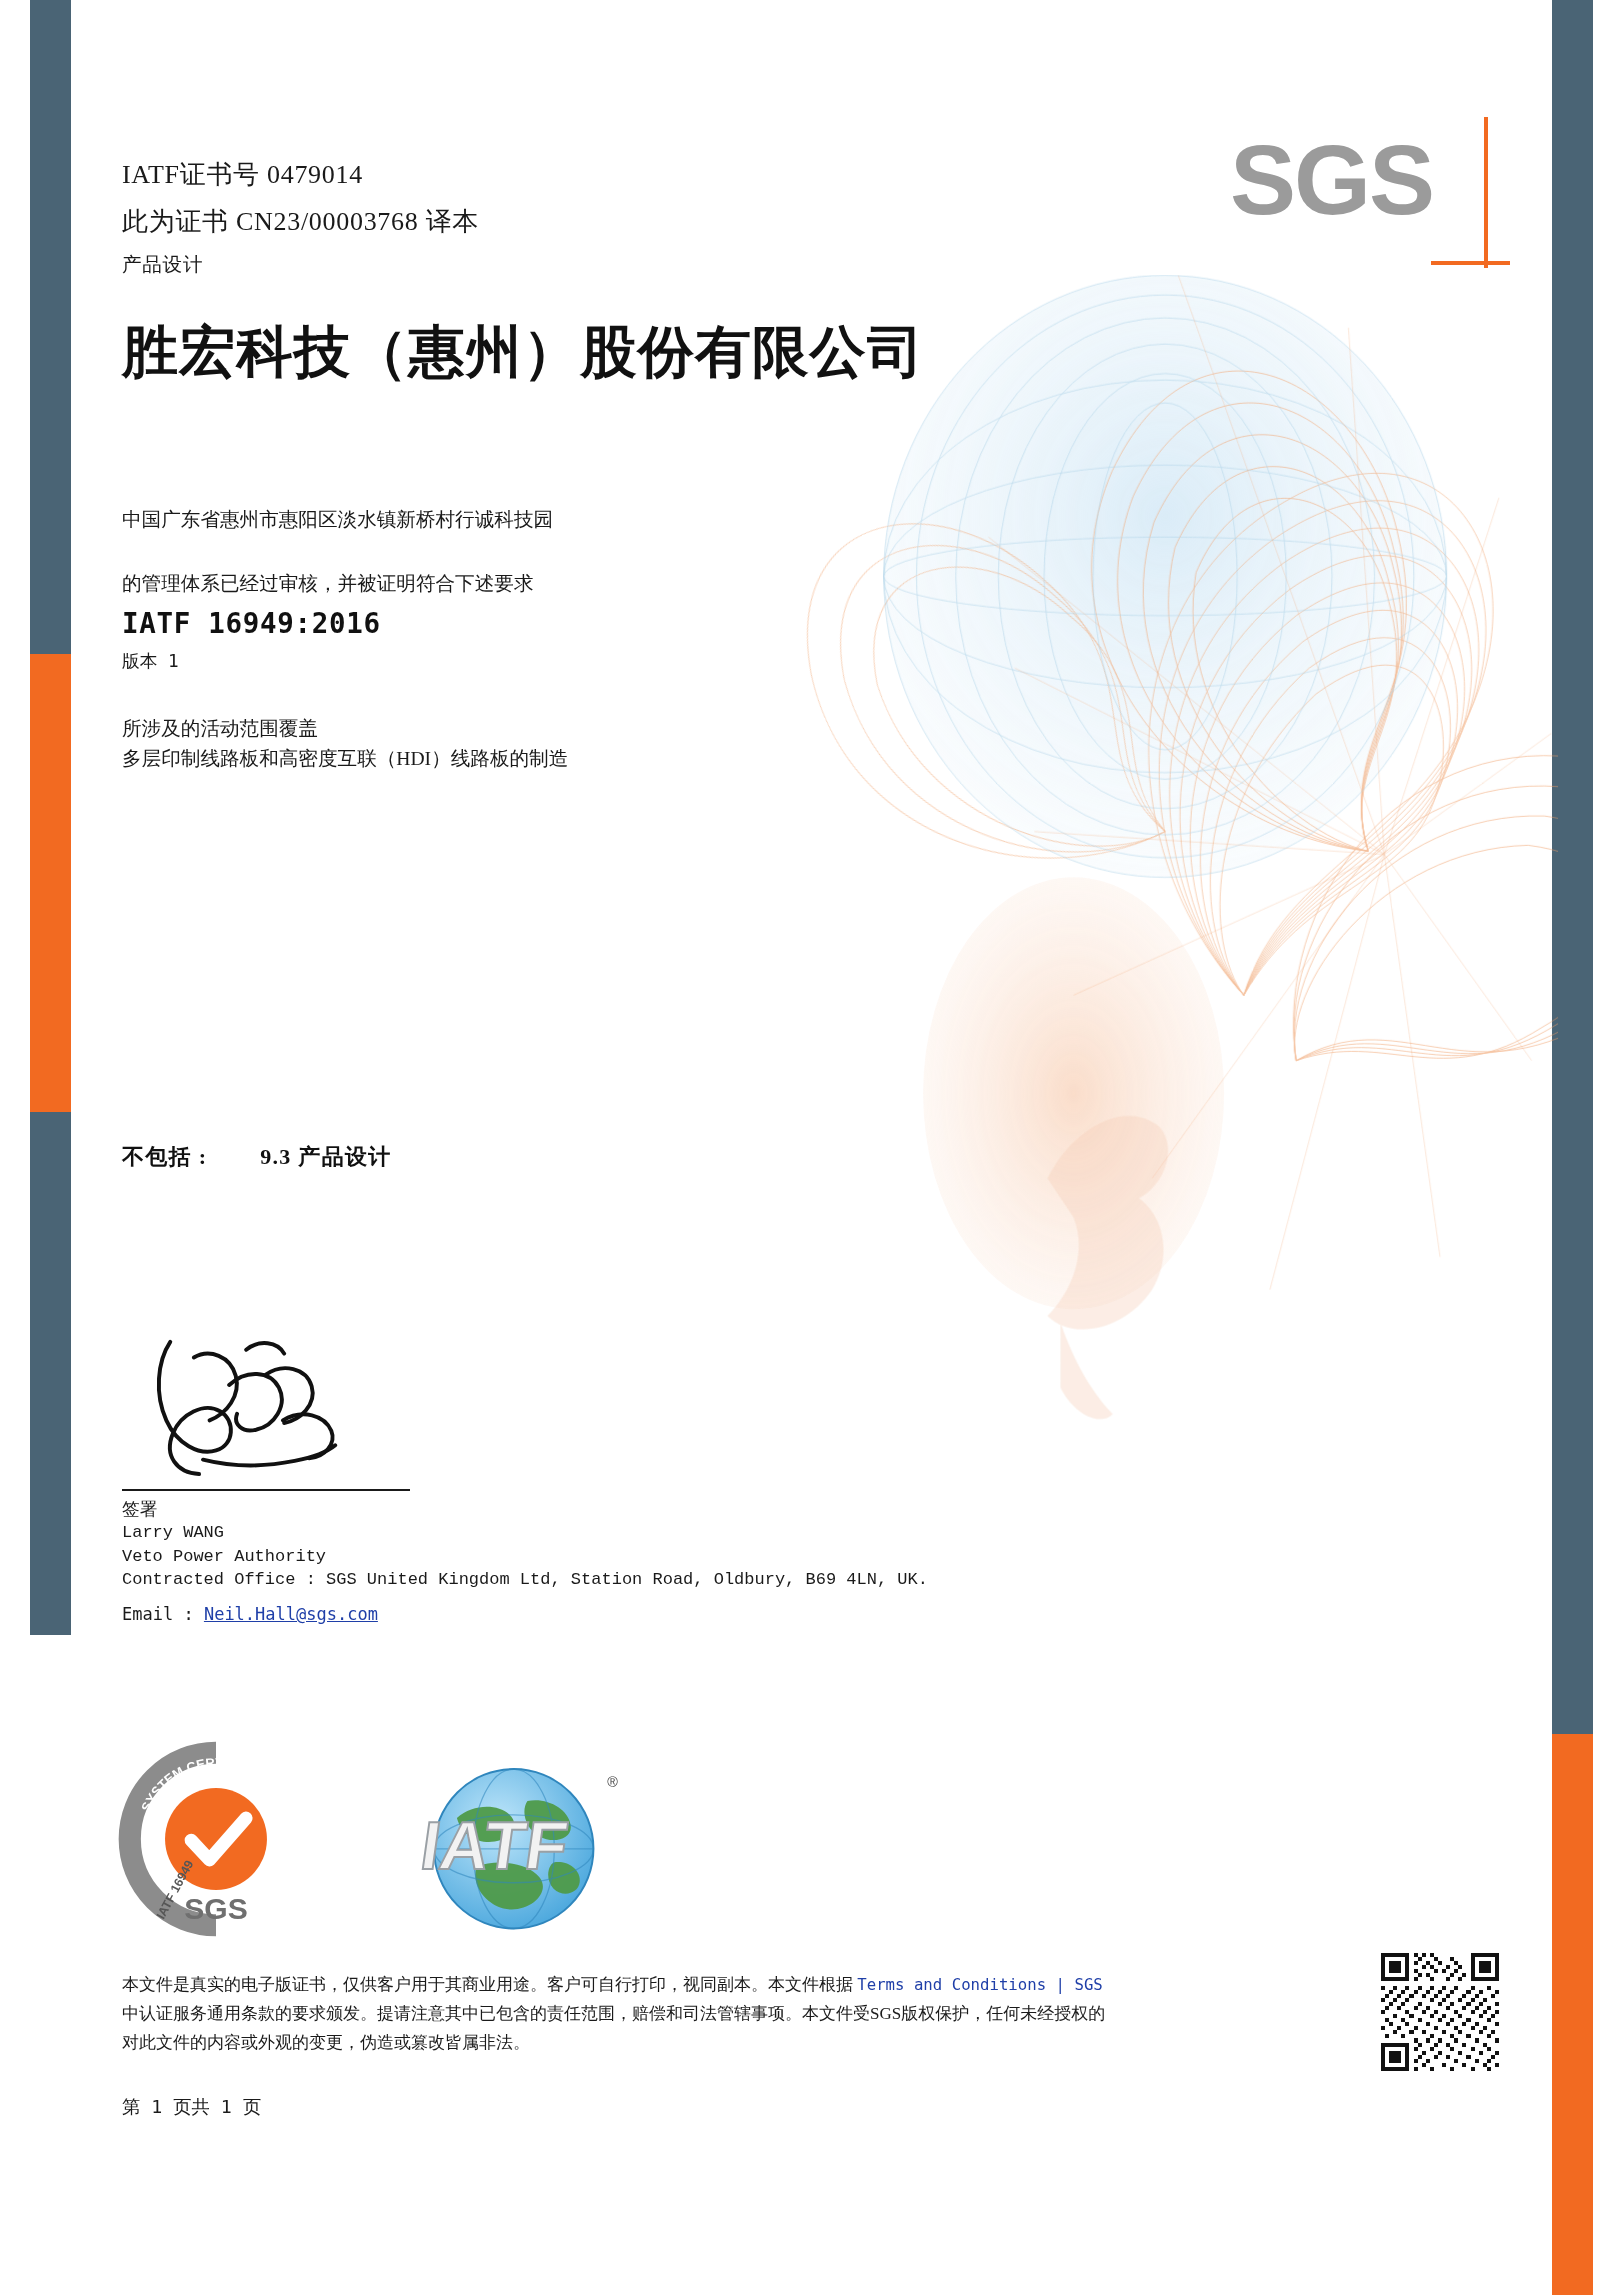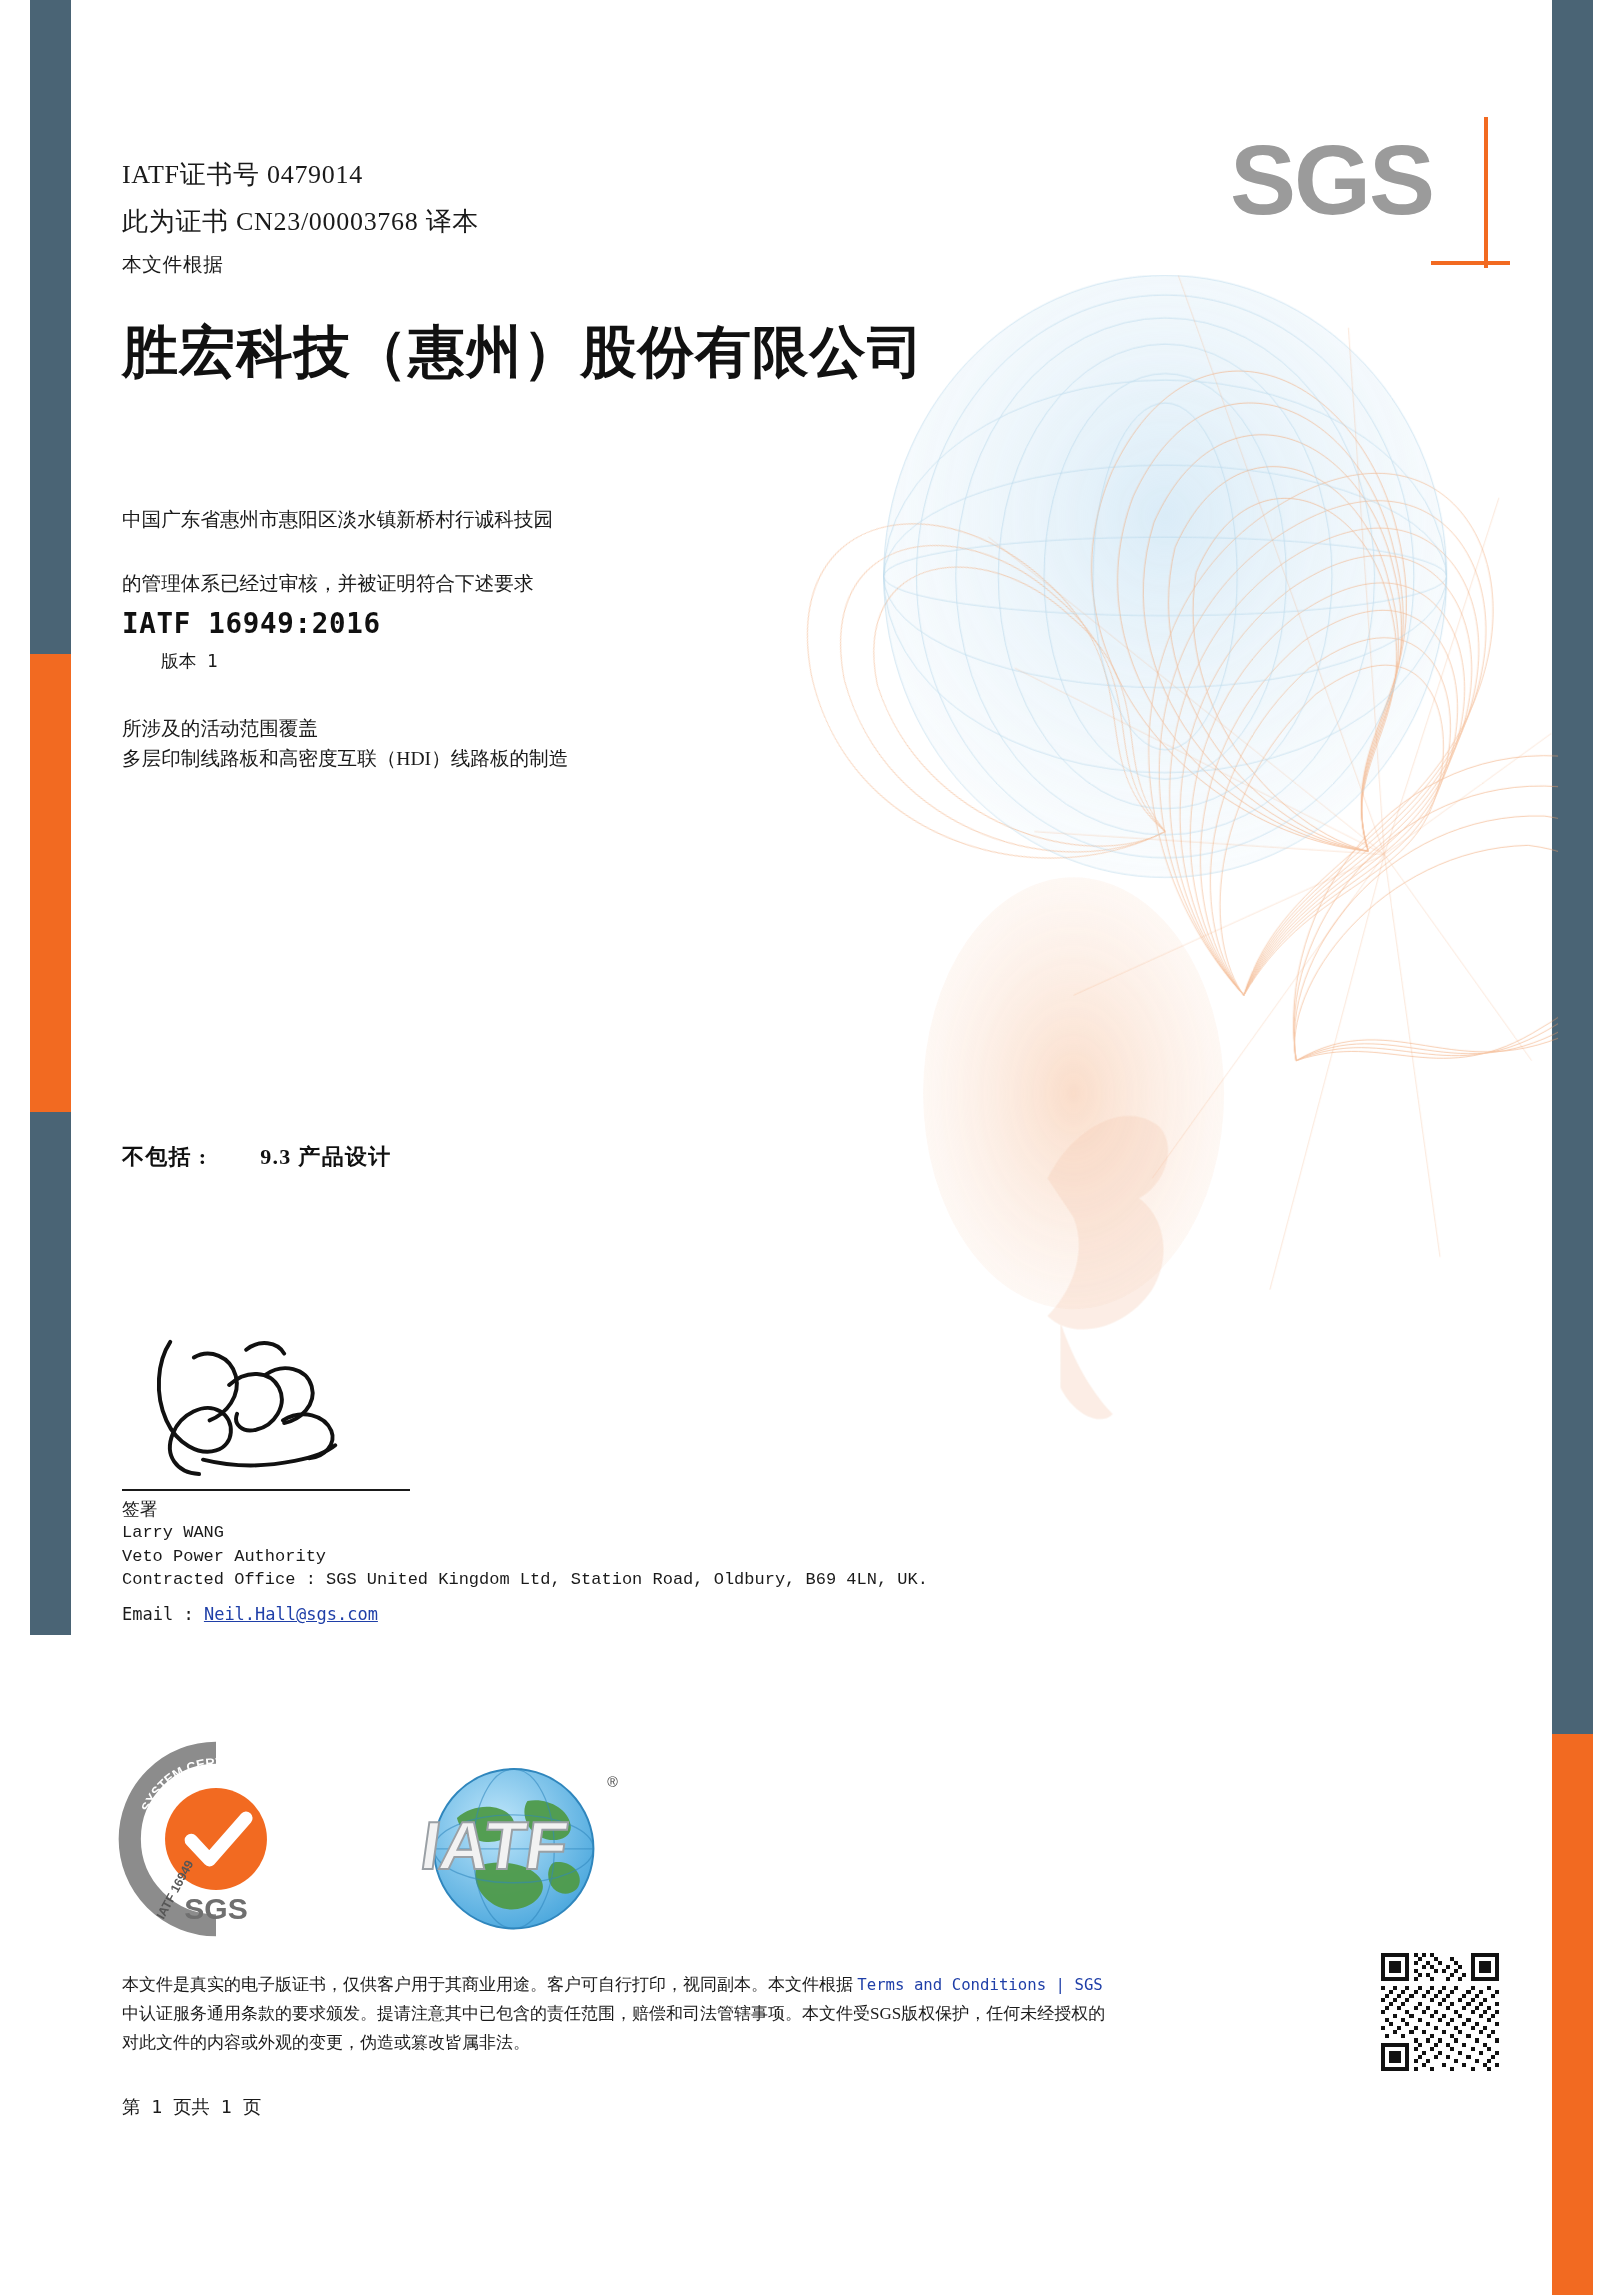--- a/index.html
+++ b/index.html
@@ -155,21 +155,20 @@
     font-weight: bold;
     margin-top: 10px;
     letter-spacing: 0.7px;
     color: #111;
   }
   .version {
     font-family: "DejaVu Sans Mono", monospace;
     font-size: 17.7px;
     margin-top: 10.5px;
     color: #1a1a1a;
-    margin-left: 39px;
   }
   .scope {
     font-family: "Liberation Serif", serif;
     font-size: 19.6px;
     margin-top: 41px;
     line-height: 30px;
     color: #1a1a1a;
   }
   .exclusion {
     position: absolute;
@@ -372,21 +371,21 @@
 
   <div class="sgs-logo">
     <div class="txt">SGS</div>
     <div class="vline"></div>
     <div class="hline"></div>
   </div>
 
   <div class="content">
     <div class="cert-line">IATF证书号 0479014</div>
     <div class="cert-line">此为证书 CN23/00003768 译本</div>
-    <div class="cert-line small">本文件根据</div>
+    <div class="cert-line small">产品设计</div>
     <div class="org-name">胜宏科技（惠州）股份有限公司</div>
     <div class="addr">中国广东省惠州市惠阳区淡水镇新桥村行诚科技园</div>
     <div class="assessed">的管理体系已经过审核，并被证明符合下述要求</div>
     <div class="standard">IATF 16949:2016</div>
     <div class="version">版本 1</div>
     <div class="scope">
       <div>所涉及的活动范围覆盖</div>
       <div>多层印制线路板和高密度互联（HDI）线路板的制造</div>
     </div>
   </div>

